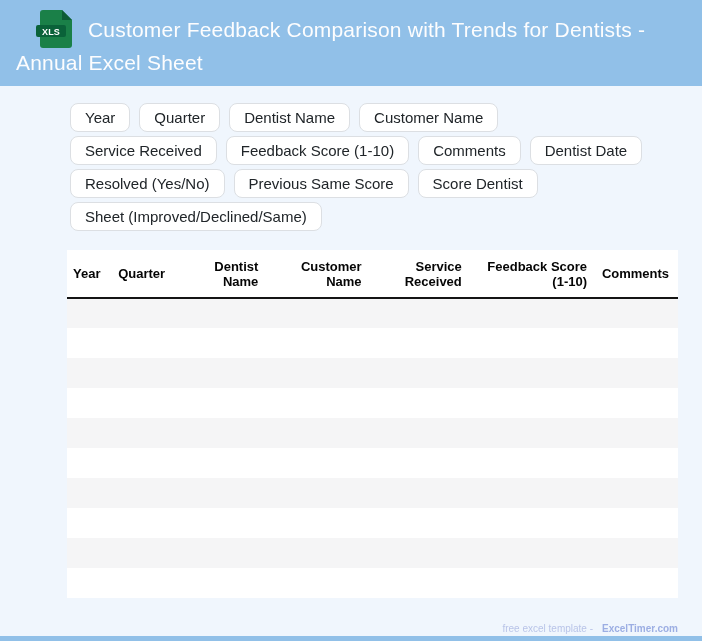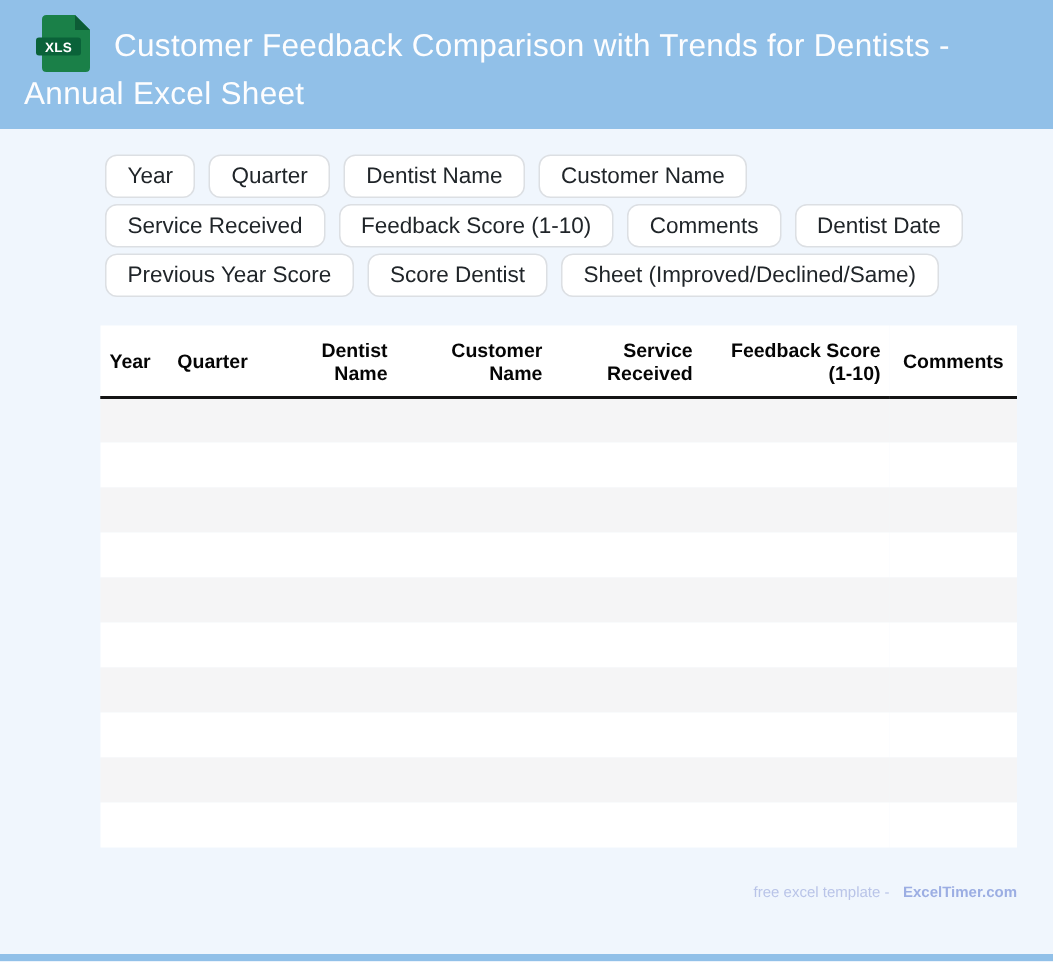--- a/index.html
+++ b/index.html
@@ -32,21 +32,21 @@
   .app-title{
     font-size:21px;
     line-height:29px;
     font-weight:500;
     color:#fdfdfe;
     letter-spacing:.2px;
   }
   .xls-icon{
     display:inline-block;
     width:36px;height:38px;
-    margin:0 16px 0 8px;
+    margin:0 16px 0 20px;
     vertical-align:-11px;
   }
   
   .chips{
     margin:17px 58px 0 70px;
     display:flex;
     flex-wrap:wrap;
     gap:4px 9px;
   }
   .chip{
@@ -123,21 +123,22 @@
   <div class="chips">
 
   <button class="chip">Year</button>
       <button class="chip">Quarter</button>
       <button class="chip">Dentist Name</button>
       <button class="chip">Customer Name</button>
       <button class="chip">Service Received</button>
       <button class="chip">Feedback Score (1-10)</button>
       <button class="chip">Comments</button>
       <button class="chip">Dentist Date</button>
-      <button class="chip">Previous Year Score</button>
+      <button class="chip">Resolved (Yes/No)</button>
+      <button class="chip">Previous Same Score</button>
       <button class="chip">Score Dentist</button>
       <button class="chip">Sheet (Improved/Declined/Same)</button>
     </div>
 
   <div class="table-wrap">
     <table class="preview">
       <colgroup>
           <col style="width: 7.4%;">
           <col style="width: 12.8%;">
           <col style="width: 12.1%;">

